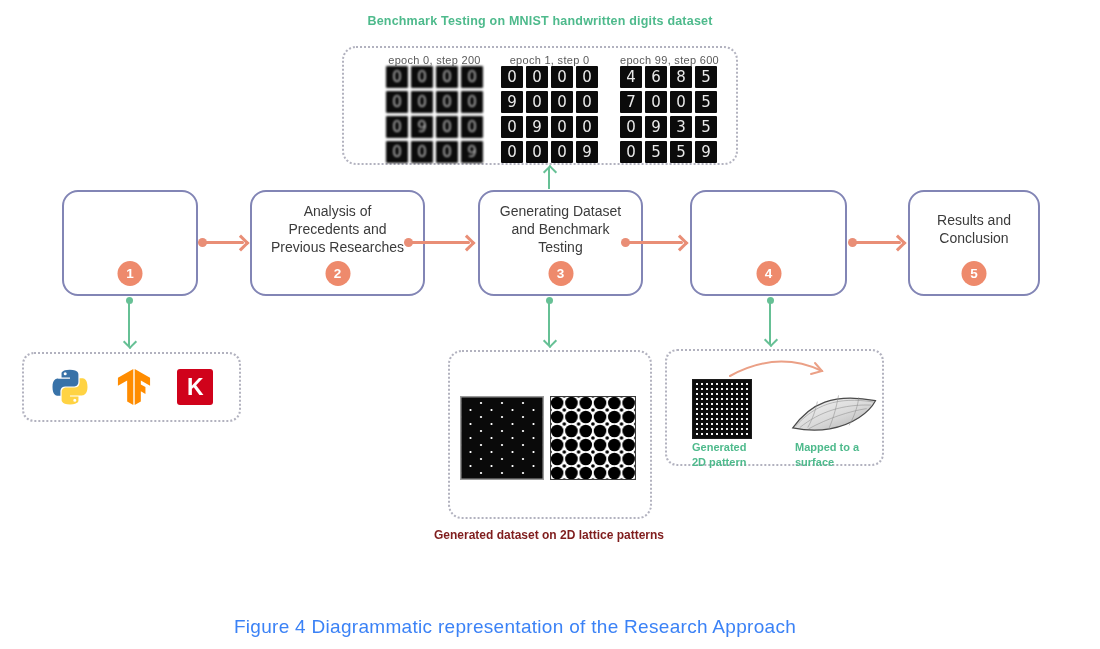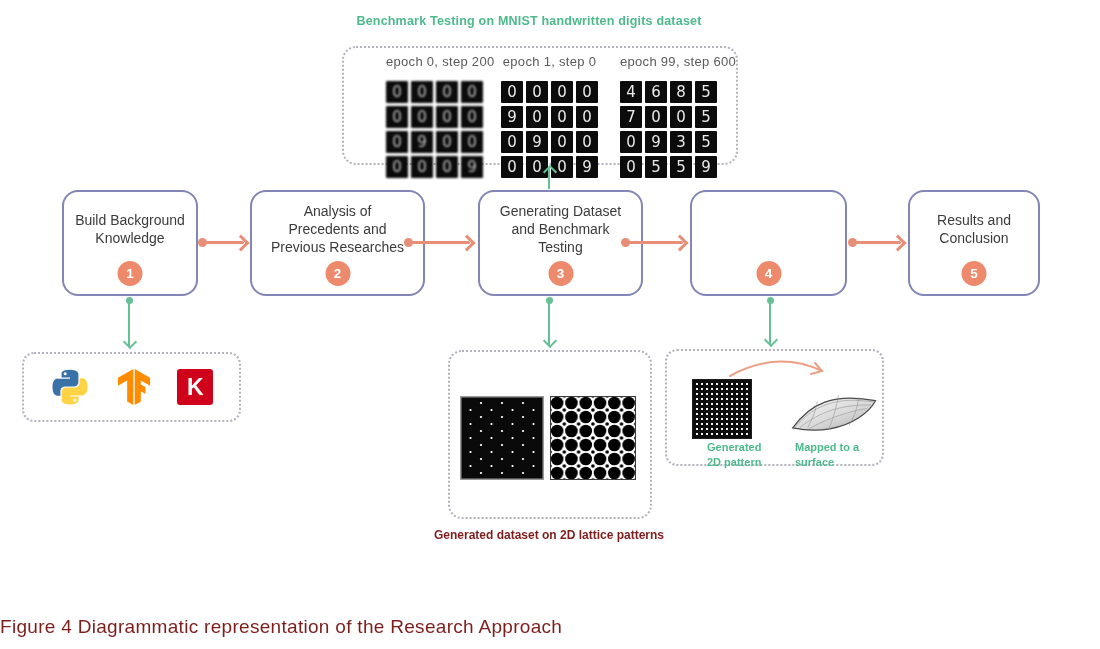--- a/index.html
+++ b/index.html
@@ -2,27 +2,27 @@
 <html><head>
 <meta charset="utf-8">
 <style>
   html,body{margin:0;padding:0;background:#fff;}
   .canvas{
     position:relative;width:1100px;height:649px;background:#ffffff;overflow:hidden;
     font-family:"Liberation Sans",sans-serif;
   }
   
   .mnist-title{
-    position:absolute;left:331px;top:14px;width:396px;text-align:center;
+    position:absolute;left:342px;top:14px;width:396px;text-align:center;
     font-size:12.5px;font-weight:bold;color:#4eba8c;letter-spacing:.2px;
   }
   .dotted-box{position:absolute;border:2px dotted #b2b2bf;border-radius:14px;background:#fff;}
   .mnist-box{left:342px;top:46px;width:392px;height:115px;}
   .mnist-group{position:absolute;top:6px;}
-  .mnist-header{width:97px;text-align:center;font-size:13px;color:#5a5a5a;letter-spacing:.3px;margin-bottom:12px;white-space:nowrap;}
+  .mnist-header{width:97px;text-align:center;font-size:11px;color:#5a5a5a;letter-spacing:.3px;margin-bottom:0;white-space:nowrap;}
   .mnist-grid{display:grid;grid-template-columns:repeat(4,22px);grid-auto-rows:22px;gap:3px;}
   .mnist-grid .cell{
     background:#0b0b0b;color:#e9e9e9;border-radius:1px;
     font-family:"DejaVu Sans",sans-serif;font-size:15px;line-height:22px;text-align:center;
   }
   .mnist-grid.blurred .cell{color:#c4c4c4;filter:blur(1.3px);}
   
   .step{
     position:absolute;top:190px;height:106px;background:#fff;
     border:2px solid #8285b5;border-radius:16px;box-sizing:border-box;
@@ -80,22 +80,22 @@
       repeating-linear-gradient(90deg,#0d0d0d 0 3px,transparent 3px 5px),
       repeating-linear-gradient(0deg,#0d0d0d 0 3px,#f4f4f4 3px 5px);
   }
   .surface-label{
     position:absolute;top:89px;white-space:pre-line;
     font-size:11px;font-weight:bold;color:#4eba8c;line-height:1.35;
   }
   .curve-arrow{position:absolute;left:722px;top:350px;}
   
   .figure-caption{
-    position:absolute;left:0;right:70px;top:616px;text-align:left;
-    font-size:19px;color:#7f1d1d;letter-spacing:.3px;
+    position:absolute;left:0;right:70px;top:616px;text-align:center;
+    font-size:19px;color:#3b82f6;letter-spacing:.3px;
   }
 </style>
 </head>
 <body>
 
 <div class="canvas">
 
   <div class="mnist-title">Benchmark Testing on MNIST handwritten digits dataset</div>
   <div class="dotted-box mnist-box">
     <div class="mnist-group" style="left:42px">
@@ -157,22 +157,20 @@
           <div class="cell">5</div>
           <div class="cell">0</div>
           <div class="cell">5</div>
           <div class="cell">5</div>
           <div class="cell">9</div>
         </div>
     </div>
   </div>
 
   <div class="step" style="left:62px;width:136px">
-    <div class="step-label">Build Background
-Knowledge</div>
     <div class="step-num">1</div>
   </div>
   <div class="step" style="left:250px;width:175px">
     <div class="step-label">Analysis of
 Precedents and
 Previous Researches</div>
     <div class="step-num">2</div>
   </div>
   <div class="step" style="left:478px;width:165px">
     <div class="step-label">Generating Dataset
@@ -237,21 +235,21 @@
           <circle cx="14.3" cy="14" r="1.8" fill="#000"></circle>
         </pattern>
       </defs>
       <rect width="86" height="84" fill="url(#circp)" stroke="#3a3a3a" stroke-width="2"></rect>
     </svg>
   </div>
   <div class="lattice-caption">Generated dataset on 2D lattice patterns</div>
 
   <div class="dotted-box surface-box">
     <div class="noise"></div>
-    <div class="surface-label" style="left:40px">Generated
+    <div class="surface-label" style="left:25px">Generated
 2D pattern</div>
     <svg style="position:absolute;left:124px;top:36px" width="88" height="52" viewBox="0 0 100 58">
       <defs>
         <linearGradient id="surfg" x1="0" y1="0" x2="1" y2="1">
           <stop offset="0" stop-color="#f7f7f7"></stop>
           <stop offset="0.55" stop-color="#d9d9d9"></stop>
           <stop offset="1" stop-color="#ababab"></stop>
         </linearGradient>
       </defs>
       <path d="M2 46 C 22 18, 48 6, 96 15 C 89 28, 71 42, 44 47 C 28 50, 12 48, 2 46 Z" fill="url(#surfg)" stroke="#4a4a4a" stroke-width="1.4"></path>

